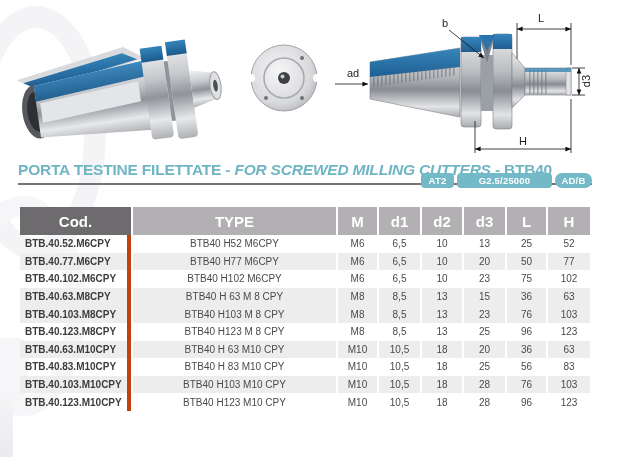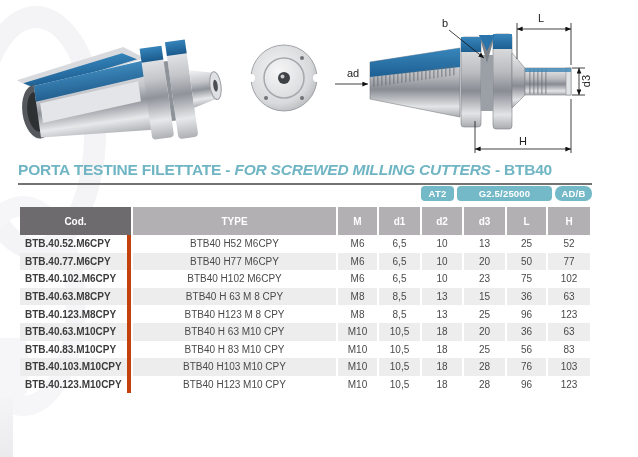--- a/index.html
+++ b/index.html
@@ -22,34 +22,34 @@
   .imgdraw{position:absolute;left:333px;top:3px;}
   
   .title{
     position:absolute;left:18px;top:161px;width:574px;
     color:#6fb5c3;font-size:15.5px;font-weight:bold;letter-spacing:-0.2px;
     white-space:nowrap;border-bottom:2px solid #737373;padding-bottom:4px;
   }
   .title .en{font-style:italic;}
   
   .badge{
-    position:absolute;top:186px;height:15px;line-height:15px;
+    position:absolute;top:173px;height:15px;line-height:15px;
     background:#74b9c7;border-radius:4px;color:#ffffff;
     font-size:9.5px;font-weight:bold;text-align:center;letter-spacing:0.2px;
   }
   .badge.at2{left:421px;width:33px;}
   .badge.g25{left:457px;width:95px;}
   .badge.adb{left:555px;width:37px;border-radius:7px;}
   
   table.spec{
     position:absolute;left:18px;top:207px;width:574px;
     border-collapse:separate;border-spacing:2px 0;table-layout:fixed;
   }
   table.spec th{
-    background:#b2b0b2;color:#ffffff;font-size:10px;font-weight:bold;
+    background:#b2b0b2;color:#ffffff;font-size:15px;font-weight:bold;
     height:28px;padding:0;text-align:center;
   }
   table.spec th.cod{background:#6d6b6d;}
   table.spec td{
     height:17.6px;padding:0;text-align:center;
     font-size:10px;color:#4a4a4a;
   }
   table.spec td.cod{
     font-weight:bold;color:#3c3c3c;text-align:left;padding-left:5px;
     border-right:4px solid #c2410c;
@@ -243,20 +243,30 @@
     <tr class="alt">
       <td class="cod">BTB.40.63.M8CPY</td>
       <td>BTB40 H 63 M 8 CPY</td>
       <td>M8</td>
       <td>8,5</td>
       <td>13</td>
       <td>15</td>
       <td>36</td>
       <td>63</td>
     </tr>
+    <tr class="alt">
+      <td class="cod">BTB.40.103.M8CPY</td>
+      <td>BTB40 H103 M 8 CPY</td>
+      <td>M8</td>
+      <td>8,5</td>
+      <td>13</td>
+      <td>23</td>
+      <td>76</td>
+      <td>103</td>
+    </tr>
     <tr>
       <td class="cod">BTB.40.123.M8CPY</td>
       <td>BTB40 H123 M 8 CPY</td>
       <td>M8</td>
       <td>8,5</td>
       <td>13</td>
       <td>25</td>
       <td>96</td>
       <td>123</td>
     </tr>

